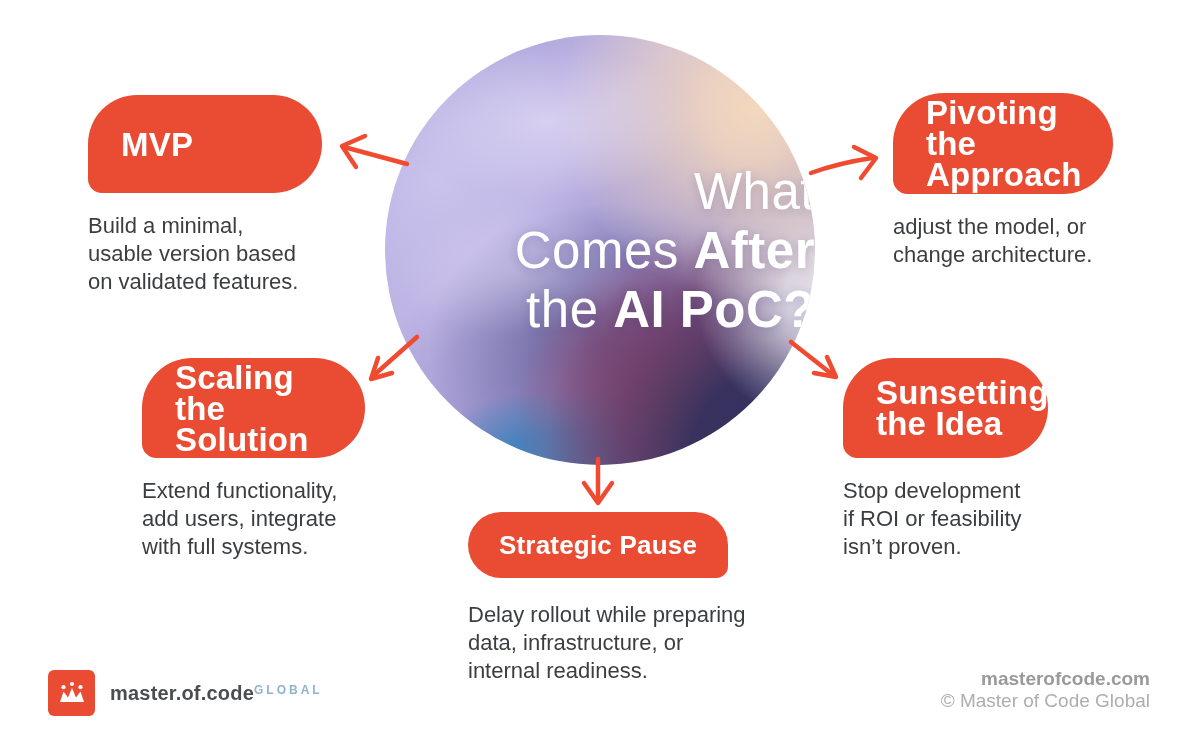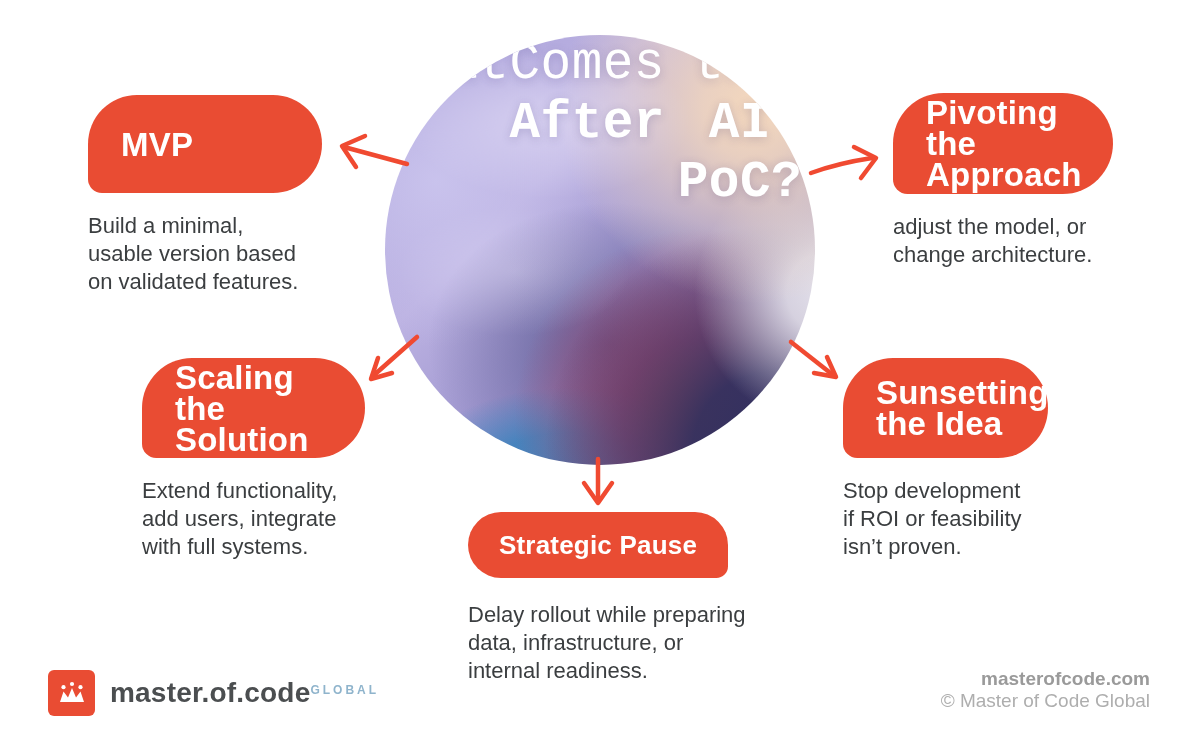--- a/index.html
+++ b/index.html
@@ -32,29 +32,28 @@
       linear-gradient(135deg, #aaa2da 0%, #bcb2e2 35%, #9a92cc 60%, #827bba 80%, #7671b0 100%);
   }
   .circle-sheen {
     position: absolute; inset: 0;
     background:
       radial-gradient(ellipse 55% 30% at 38% 20%, rgba(235,230,250,0.55) 0%, rgba(235,230,250,0) 60%),
       radial-gradient(ellipse 45% 25% at 30% 55%, rgba(225,220,245,0.35) 0%, rgba(225,220,245,0) 60%);
   }
   .circle-title {
     position: absolute; inset: 0;
-    display: flex; 
-    align-items: flex-start; justify-content: center;
+    display: flex; flex-direction: column;
+    align-items: flex-end; justify-content: center;
     color: #ffffff;
     font-size: 51px;
     line-height: 59px;
     text-align: center;
     text-shadow: 0 2px 10px rgba(60,50,120,0.22);
     letter-spacing: 0.5px;
-    font-family: Liberation Mono, monospace;
   }
   .circle-title .bold { font-weight: 700; }
   .circle-title .reg { font-weight: 400; }
 
   
   .node { position: absolute; }
   .pill {
     background: #e94c33;
     color: #ffffff;
     font-weight: 700;
@@ -106,21 +105,21 @@
   }
   .logo-square {
     width: 47px; height: 46px;
     background: #e94c33;
     border-radius: 6px;
     display: flex; align-items: center; justify-content: center;
   }
   .logo-text {
     margin-left: 15px;
     color: #4b4e50;
-    font-size: 28px;
+    font-size: 20px;
     font-weight: 600;
     letter-spacing: 0.2px;
   }
   .logo-global {
     margin-top: -6px;
     color: #8fb4cc;
     font-size: 12px;
     font-weight: 700;
     letter-spacing: 3px;
   }

